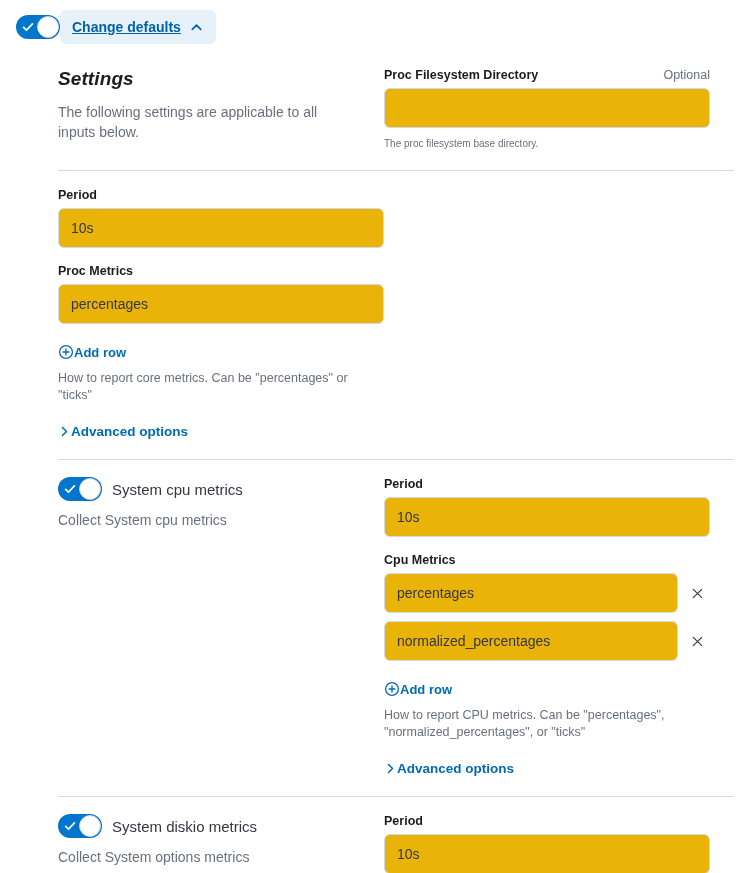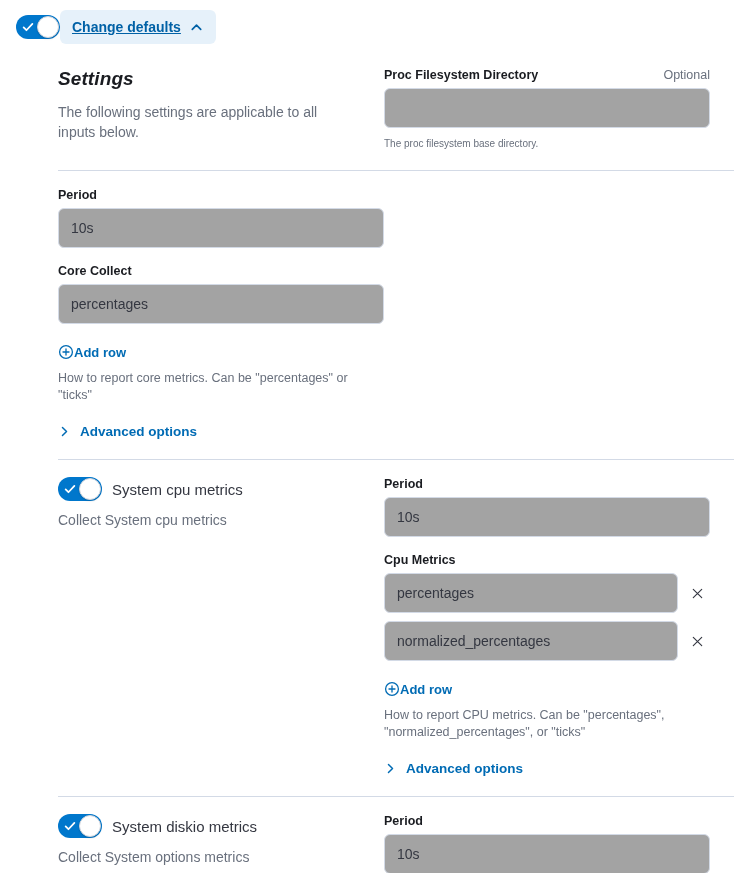--- a/index.html
+++ b/index.html
@@ -52,38 +52,38 @@
   .toggle-desc { margin-top:11px; font-size:14px; color:#69707d; }
   
   .field { margin-bottom:16px; }
   .field:last-child { margin-bottom:0; }
   .label-row { display:flex; align-items:baseline; justify-content:space-between; margin-bottom:6px; }
   .field-label { font-size:12.5px; font-weight:bold; color:#1a1c21; }
   .optional { font-size:12.5px; color:#69707d; font-weight:normal; }
   .text-input {
     width:100%; height:40px; padding:0 12px; font-size:14px; color:#343741;
     font-family:"Liberation Sans", sans-serif;
-    background:#a3a3a3; border:1px solid #d3dae6; border-radius:6px; outline:none;
+    background:#eab308; border:1px solid #d3dae6; border-radius:6px; outline:none;
   }
   .help-text { margin-top:7px; font-size:10px; color:#69707d; line-height:17px; }
   .metric-row { display:flex; align-items:center; margin-bottom:8px; }
   .metric-row:last-child { margin-bottom:0; }
   .metric-row .text-input { flex:1; }
   .remove-btn {
     width:26px; height:26px; margin-left:6px; background:none; border:none;
     cursor:pointer; display:flex; align-items:center; justify-content:center; flex-shrink:0;
   }
   .add-row {
     display:flex; align-items:center; margin-top:20px;
     background:none; border:none; cursor:pointer; padding:0;
   }
   .add-row span.lbl { color:#006bb4; font-size:13px; font-weight:bold; }
   .helper-block { margin-top:10px; font-size:12.5px; color:#69707d; line-height:17px; }
   .advanced-link {
-    display:flex; align-items:center; gap:9px; margin-top:20px;
+    display:flex; align-items:center; margin-top:20px;
     background:none; border:none; cursor:pointer; padding:0;
   }
   .advanced-link span.lbl { color:#006bb4; font-size:13.5px; font-weight:bold; }
 </style>
 </head>
 <body>
 
 <div class="header">
   <button class="switch on">
     <span class="glyph">
@@ -127,21 +127,21 @@
   <div class="row section-row">
     <div class="col-right">
       <div class="field">
         <div class="label-row">
             <span class="field-label">Period</span>
           </div>
         <input class="text-input" type="text" value="10s" style="">
       </div>
       <div class="field">
         <div class="label-row">
-            <span class="field-label">Core Collect</span>
+            <span class="field-label">Proc Metrics</span>
           </div>
         <div class="metric-row">
           <input class="text-input" type="text" value="percentages" style="">
         </div>
         <button class="add-row">
           <span style="display:flex;">
             <svg viewBox="0 0 16 16" width="16" height="16">
                 <circle cx="8" cy="8" r="6.4" stroke="#006bb4" stroke-width="1.3" fill="none"></circle>
                 <path d="M8 5v6M5 8h6" stroke="#006bb4" stroke-width="1.3" stroke-linecap="round"></path>
               </svg>

